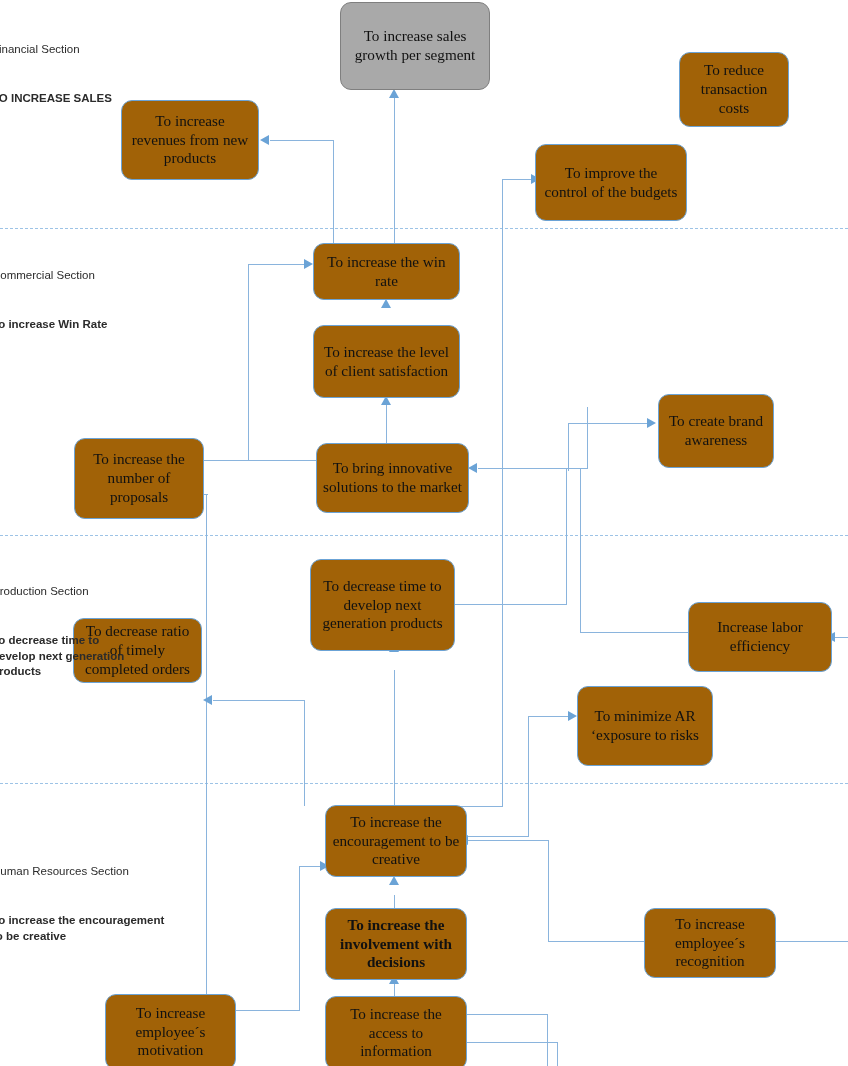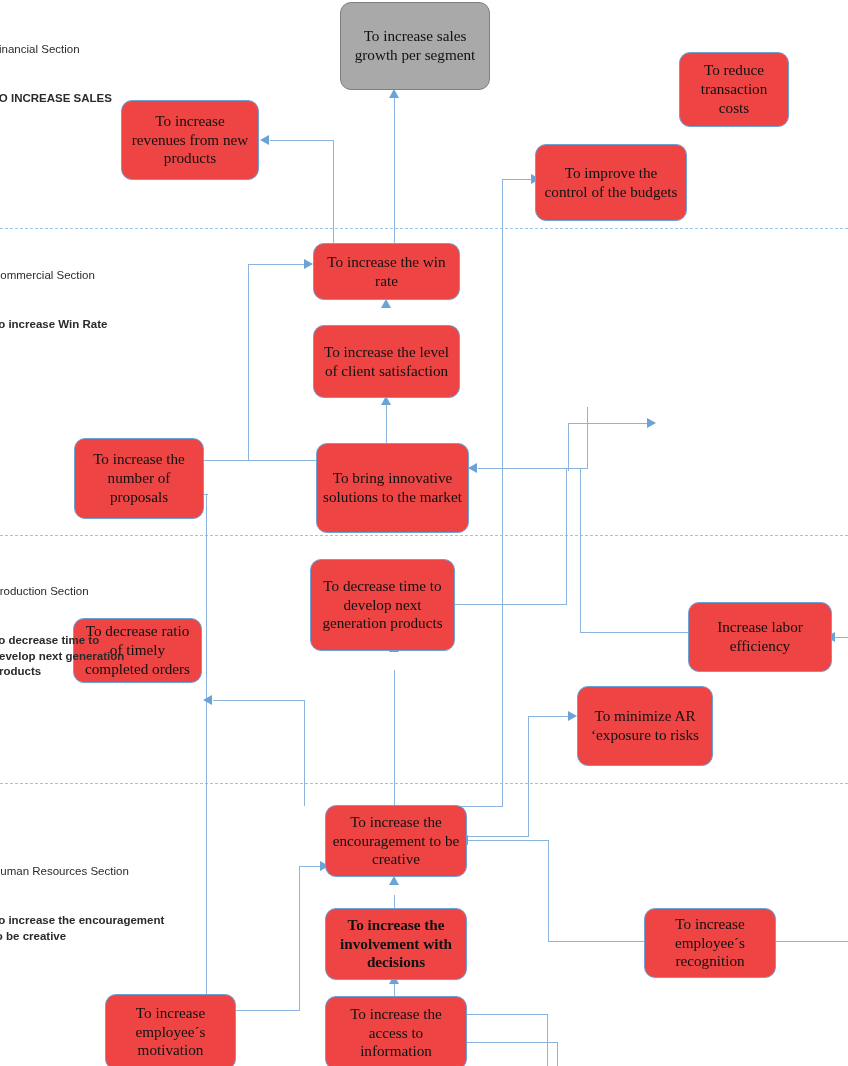--- a/index.html
+++ b/index.html
@@ -43,21 +43,21 @@
     display: block;
     font-size: 11.5px;
     font-weight: bold;
   }
   
   .node {
     position: absolute;
     box-sizing: border-box;
     border: 1.4px solid #6ba3d6;
     border-radius: 11px;
-    background: #ef4444;
+    background: #a16207;
     display: flex;
     align-items: center;
     justify-content: center;
     text-align: center;
     font-size: 15.2px;
     line-height: 1.24;
     color: #111111;
     padding: 2px 6px;
     z-index: 4;
   }
@@ -228,28 +228,31 @@
   </div>
 
   <div class="node" style="left:313px; top:243px; width:147px; height:57px;">
     <span>To increase the win rate</span>
   </div>
 
   <div class="node" style="left:313px; top:325px; width:147px; height:73px;">
     <span>To increase the level of client satisfaction</span>
   </div>
 
-  <div class="node" style="left:316px; top:443px; width:153px; height:90px;">
+  <div class="node" style="left:316px; top:443px; width:153px; height:70px;">
     <span>To bring innovative solutions to the market</span>
   </div>
 
   <div class="node" style="left:74px;  top:438px; width:130px; height:81px;">
     <span>To increase the number of proposals</span>
   </div>
 
+  <div class="node" style="left:658px; top:394px; width:116px; height:74px;">
+    <span>To create brand awareness</span>
+  </div>
 
   <div class="node" style="left:310px; top:559px; width:145px; height:92px;">
     <span>To decrease time to develop next generation products</span>
   </div>
 
   <div class="node" style="left:688px; top:602px; width:144px; height:70px;">
     <span>Increase labor efficiency</span>
   </div>
 
   <div class="node" style="left:73px;  top:618px; width:129px; height:65px;">

